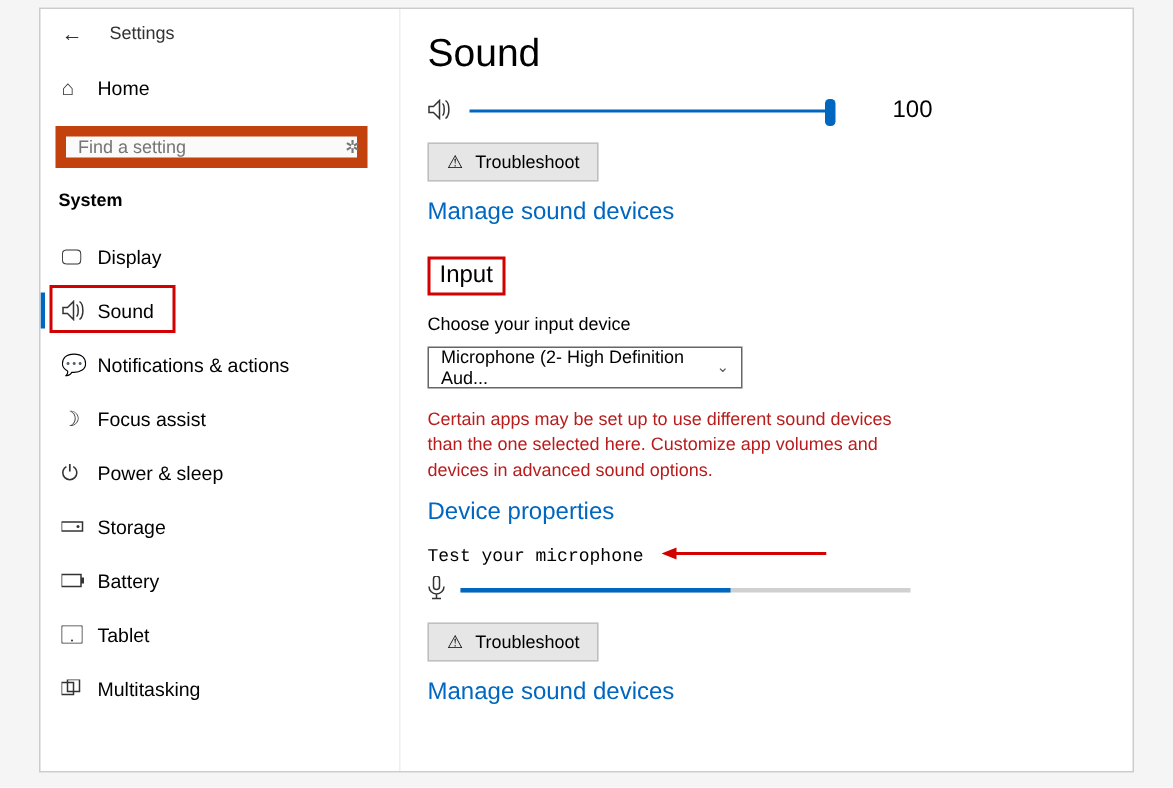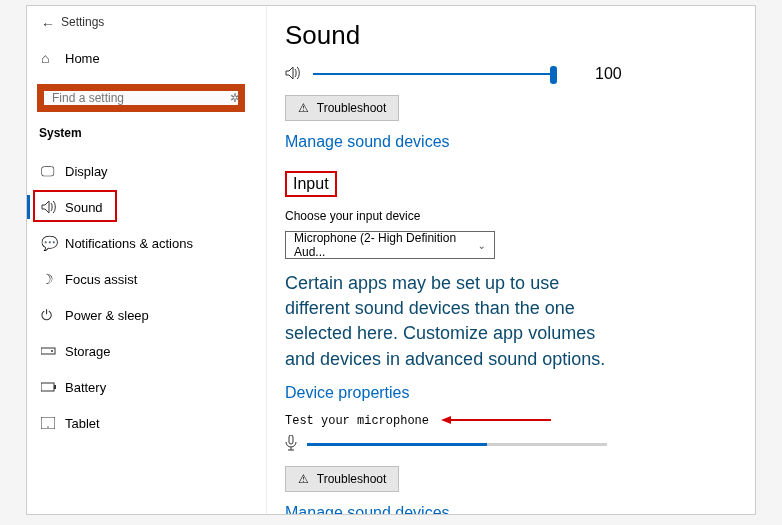--- a/index.html
+++ b/index.html
@@ -2,21 +2,21 @@
 <html><head>
 <meta charset="utf-8">
 <style>
 * { box-sizing: border-box; margin: 0; padding: 0; }
 body { font-family: "Segoe UI", Arial, sans-serif; font-size: 13px; color: #000; background: #f5f5f5; }
 .outer { width: 782px; height: 525px; background: #f5f5f5; display: flex; justify-content: center; padding-top: 5px; }
 .window { width: 730px; height: 510px; background: #fff; border: 1px solid #ccc; display: flex; overflow: hidden; }
 .sidebar { width: 240px; height: 100%; padding: 8px 10px 10px 10px; border-right: 1px solid #eee; }
 .topbar { display: flex; align-items: center; margin-bottom: 12px; padding-left: 4px; }
 .back-arrow { width: 20px; font-size: 14px; color: #333; cursor: pointer; }
-.settings-label { font-size: 12px; color: #333; }
+.settings-label { font-size: 12px; color: #333; margin-left: 12px; }
 .home-row { display: flex; align-items: center; padding: 8px 4px; margin-bottom: 10px; cursor: pointer; }
 .home-ico { width: 24px; font-size: 14px; color: #333; }
 .home-label { font-size: 13px; }
 .search-wrap { position: relative; margin-bottom: 14px; }
 .search-input { width: 208px; height: 28px; border: 7px solid #c2410c; background: #fafafa; padding: 0 30px 0 8px; font-size: 12px; color: #555; }
 .search-icon { position: absolute; right: 16px; top: 7px; color: #777; font-size: 12px; }
 .system-heading { font-weight: 600; font-size: 12px; margin-bottom: 14px; padding-left: 2px; }
 .nav-list { display: flex; flex-direction: column; gap: 2px; }
 .nav-item { display: flex; align-items: center; height: 34px; padding: 0 4px; cursor: pointer; position: relative; }
 .nav-item.active { }
@@ -33,21 +33,21 @@
 .slider-thumb { position: absolute; right: -4px; top: -7px; width: 7px; height: 18px; background: #0067c0; border-radius: 3px; }
 .vol-val { font-size: 16px; margin-left: 42px; }
 .btn-grey { display: inline-flex; align-items: center; background: #e6e6e6; border: 1px solid #bfbfbf; padding: 5px 12px; font-size: 12px; cursor: pointer; }
 .btn-ico { margin-right: 8px; font-size: 12px; }
 .link { color: #0067c0; font-size: 16px; cursor: pointer; margin-top: 12px; display: inline-block; }
 .section { margin-top: 20px; }
 .h2 { font-size: 16px; font-weight: 500; display: inline-block; }
 .red-box-input { border: 2px solid #d20000; padding: 2px 6px; display: inline-block; }
 .select-box { width: 210px; height: 28px; border: 1px solid #666; display: flex; align-items: center; justify-content: space-between; padding: 0 8px; font-size: 12px; margin-top: 6px; cursor: pointer; }
 .chev { font-size: 10px; color: #555; }
-.desc { font-size: 18px; color: #0c4a6e; max-width: 330px; line-height: 1.4; margin-top: 12px; }
+.desc { font-size: 12px; color: #b91c1c; max-width: 330px; line-height: 1.4; margin-top: 12px; }
 .mic-row { display: flex; align-items: center; margin-bottom: 12px; position: relative; }
 .mic-label-row { display: flex; align-items: center; margin-top: 12px; margin-bottom: 6px; font-family: Liberation Mono, monospace; }
 .mic-lbl { font-size: 12px; }
 .red-arrow { margin-left: 12px; }
 .mic-ico { font-size: 14px; margin-right: 10px; color: #333; }
 .mic-track { width: 300px; height: 3px; background: #d0d0d0; position: relative; }
 .mic-fill { position: absolute; left: 0; top: 0; height: 100%; width: 60%; background: #0067c0; }
 </style>
 </head>
 <body>
@@ -119,20 +119,29 @@
       </div>
       <div class="nav-item">
         <span class="nav-ico">
           <svg width="14" height="12" viewBox="0 0 14 12">
                 <rect x="0" y="0" width="14" height="12" rx="1" fill="none" stroke="#333"></rect>
                 <circle cx="7" cy="10" r="0.7" fill="#333"></circle>
               </svg>
         </span>
         <span class="nav-label">Tablet</span>
       </div>
+      <div class="nav-item">
+        <span class="nav-ico">
+          <svg width="14" height="12" viewBox="0 0 14 12">
+                <rect x="0" y="2" width="8" height="8" fill="none" stroke="#333"></rect>
+                <rect x="4" y="0" width="8" height="8" fill="none" stroke="#333"></rect>
+              </svg>
+        </span>
+        <span class="nav-label">Multitasking</span>
+      </div>
     </div>
   </div>
 
   <div class="main">
     <div class="h1">Sound</div>
 
     <div class="vol-row">
       <span class="spk-ico">
         <svg width="18" height="14" viewBox="0 0 18 14">
               <path d="M1 5h3l4-4v12l-4-4H1z M10 3c1.5 1 1.5 7 0 8 M12 1c3 2 3 10 0 12" fill="none" stroke="#333" stroke-width="1"></path>

